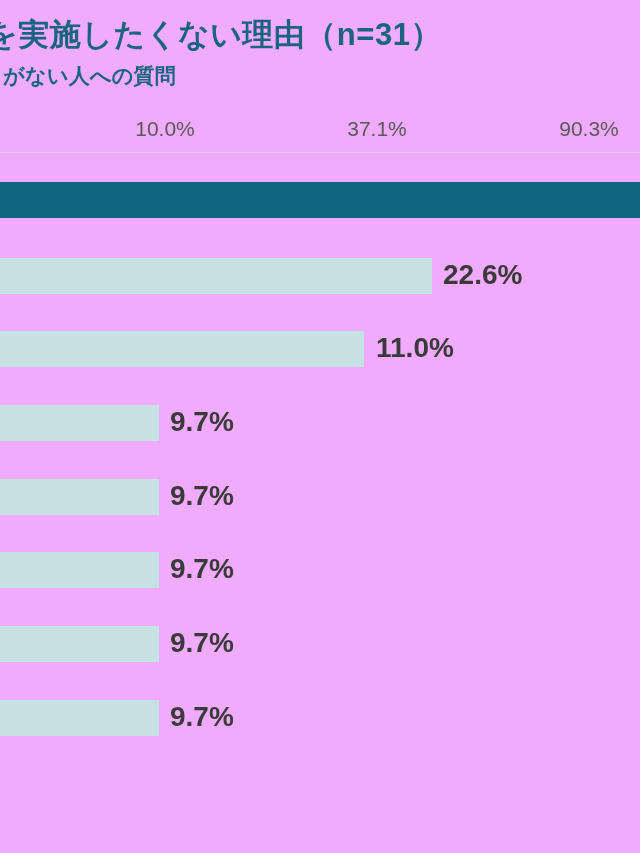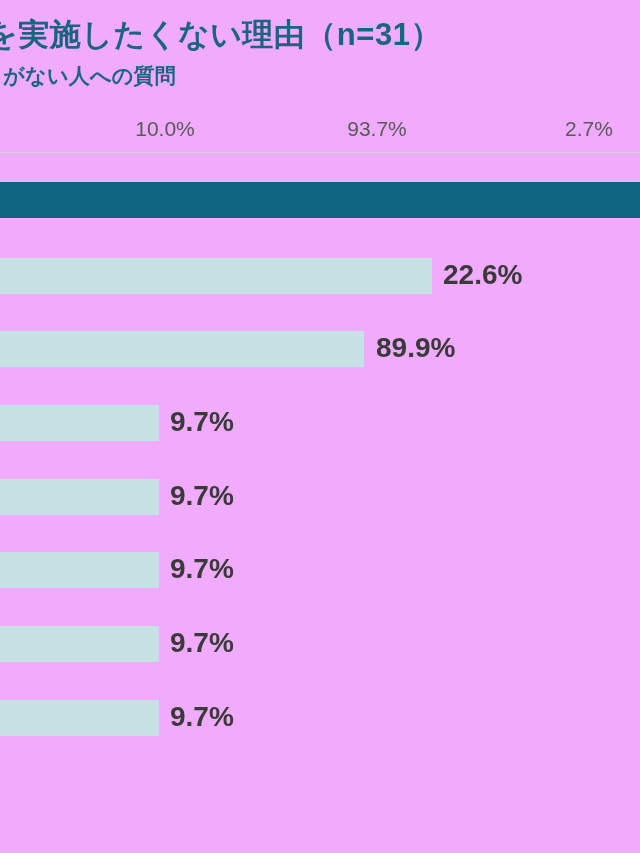--- a/index.html
+++ b/index.html
@@ -114,35 +114,35 @@
 
 <div id="chart-figure">
 
   <div id="chart-title">を実施したくない理由（n=31）</div>
 
   <div id="chart-subtitle">向がない人への質問</div>
 
   <div id="axis-ticks">
     <div id="axis-baseline"></div>
   <div class="axis-tick-label" style="left: 165px;">10.0%</div>
-      <div class="axis-tick-label" style="left: 377px;">93.7%</div>
-      <div class="axis-tick-label" style="left: 589px;">2.7%</div>
+      <div class="axis-tick-label" style="left: 377px;">37.1%</div>
+      <div class="axis-tick-label" style="left: 589px;">90.3%</div>
     </div>
 
   <div id="plot-area">
       <div class="bar-row" style="top: 182px;">
         <div class="bar highlight" style="width: 672px; background: rgb(15, 100, 128);"></div>
       </div>
       <div class="bar-row" style="top: 258px;">
         <div class="bar" style="width: 432px; background: rgb(198, 226, 229);"></div>
         <div class="bar-value" style="left: 443px;">22.6%</div>
       </div>
       <div class="bar-row" style="top: 331px;">
         <div class="bar" style="width: 364px; background: rgb(198, 226, 229);"></div>
-        <div class="bar-value" style="left: 376px;">89.9%</div>
+        <div class="bar-value" style="left: 376px;">11.0%</div>
       </div>
       <div class="bar-row" style="top: 405px;">
         <div class="bar" style="width: 159px; background: rgb(198, 226, 229);"></div>
         <div class="bar-value" style="left: 170px;">9.7%</div>
       </div>
       <div class="bar-row" style="top: 479px;">
         <div class="bar" style="width: 159px; background: rgb(198, 226, 229);"></div>
         <div class="bar-value" style="left: 170px;">9.7%</div>
       </div>
       <div class="bar-row" style="top: 552px;">

